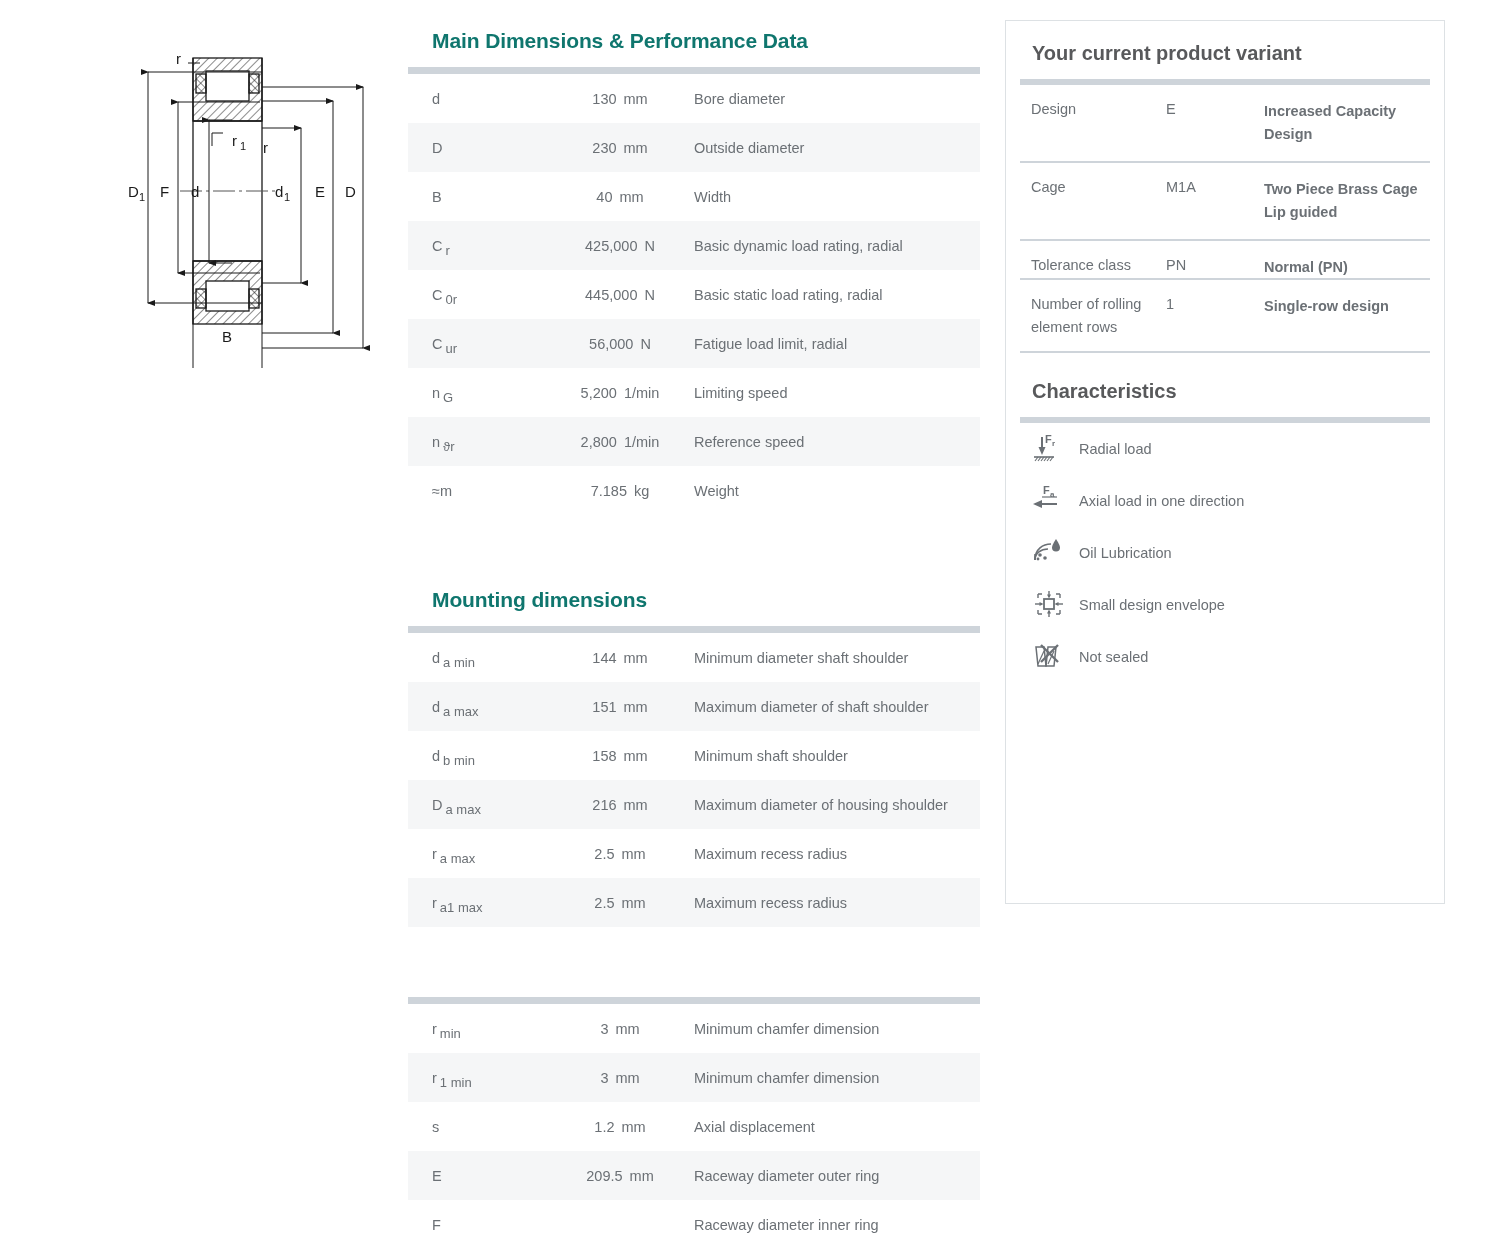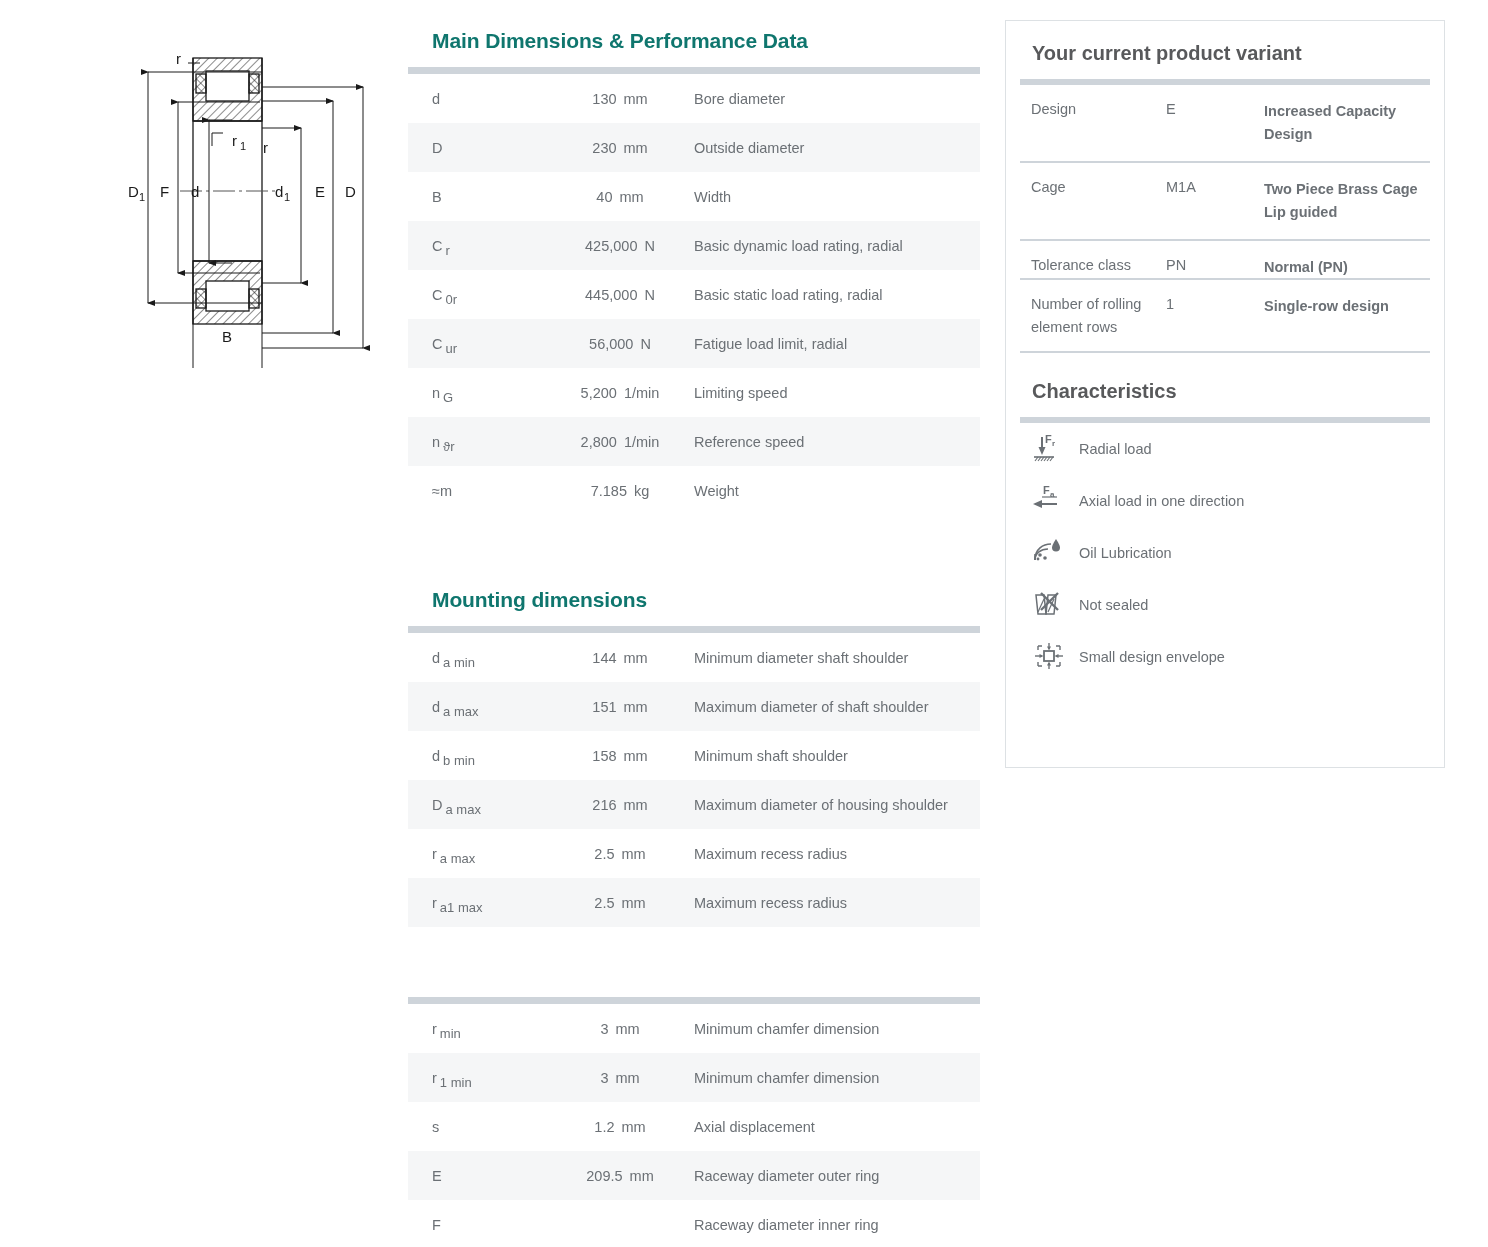--- a/index.html
+++ b/index.html
@@ -59,21 +59,21 @@
   }
   .unit { margin-left: 7px; }
 
   .gap-1 { height: 72px; }
   .gap-2 { height: 70px; }
 
   
   .variant-panel {
     position: absolute;
     left: 1005px; top: 20px;
-    width: 440px; height: 748px;
+    width: 440px; height: 884px;
     border: 1px solid #dde1e4;
     background: #ffffff;
   }
   .panel-inner { padding: 0 14px; }
   .panel-title {
     font-size: 20px; font-weight: bold; color: #58595b;
     margin: 20px 0 14px 12px;
     line-height: 1.2;
   }
   .panel-rule { height: 6px; background: #ced4da; margin: 0 0 0 0; }
@@ -455,50 +455,50 @@
                   <path d="M25,5 C25,5 29,11 29,13.5 A4,4 0 0 1 21,13.5 C21,11 25,5 25,5 Z" fill="#6b7075" stroke="none"></path>
                 </g>
               </svg>
             </span>
             <span class="char-label">Oil Lubrication</span>
           </li>
           <li class="char-item">
             <span class="char-icon">
               <svg width="38" height="38" viewBox="0 0 38 38">
                 <g stroke="#6b7075" fill="none" stroke-width="1.6">
-                  <path d="M5,9 L13,9 L15,28 L7,28 Z" stroke-width="1.5"></path>
-                  <path d="M17,9 L25,9 L23,28 L15,28 Z" stroke-width="1.5"></path>
-                  <line x1="7" y1="26" x2="13" y2="13" stroke-width="1.2"></line>
-                  <line x1="17" y1="26" x2="23" y2="13" stroke-width="1.2"></line>
-                  <line x1="10" y1="7" x2="27" y2="24" stroke-width="2.3"></line>
-                  <line x1="27" y1="7" x2="10" y2="24" stroke-width="2.3"></line>
-                </g>
-              </svg>
-            </span>
-            <span class="char-label">Not sealed</span>
-          </li>
-          <li class="char-item">
-            <span class="char-icon">
-              <svg width="38" height="38" viewBox="0 0 38 38">
-                <g stroke="#6b7075" fill="none" stroke-width="1.6">
                   <rect x="13" y="13" width="10" height="10" stroke-width="1.8"></rect>
                   <path d="M7,8 L11,8 M7,8 L7,12" stroke-width="1.4"></path>
                   <path d="M29,8 L25,8 M29,8 L29,12" stroke-width="1.4"></path>
                   <path d="M7,28 L11,28 M7,28 L7,24" stroke-width="1.4"></path>
                   <path d="M29,28 L25,28 M29,28 L29,24" stroke-width="1.4"></path>
                   <line x1="18" y1="5" x2="18" y2="11" stroke-width="1.4"></line>
                   <path d="M18,12.5 L16,8.5 L20,8.5 Z" fill="#6b7075" stroke="none"></path>
                   <line x1="18" y1="31" x2="18" y2="25" stroke-width="1.4"></line>
                   <path d="M18,23.5 L16,27.5 L20,27.5 Z" fill="#6b7075" stroke="none"></path>
                   <line x1="4" y1="18" x2="11" y2="18" stroke-width="1.4"></line>
                   <path d="M12.5,18 L8.5,16 L8.5,20 Z" fill="#6b7075" stroke="none"></path>
                   <line x1="32" y1="18" x2="25" y2="18" stroke-width="1.4"></line>
                   <path d="M23.5,18 L27.5,16 L27.5,20 Z" fill="#6b7075" stroke="none"></path>
                 </g>
               </svg>
             </span>
             <span class="char-label">Small design envelope</span>
           </li>
+          <li class="char-item">
+            <span class="char-icon">
+              <svg width="38" height="38" viewBox="0 0 38 38">
+                <g stroke="#6b7075" fill="none" stroke-width="1.6">
+                  <path d="M5,9 L13,9 L15,28 L7,28 Z" stroke-width="1.5"></path>
+                  <path d="M17,9 L25,9 L23,28 L15,28 Z" stroke-width="1.5"></path>
+                  <line x1="7" y1="26" x2="13" y2="13" stroke-width="1.2"></line>
+                  <line x1="17" y1="26" x2="23" y2="13" stroke-width="1.2"></line>
+                  <line x1="10" y1="7" x2="27" y2="24" stroke-width="2.3"></line>
+                  <line x1="27" y1="7" x2="10" y2="24" stroke-width="2.3"></line>
+                </g>
+              </svg>
+            </span>
+            <span class="char-label">Not sealed</span>
+          </li>
         </ul>
     </div>
   </aside>
 
 </div>
 
 </body></html>

